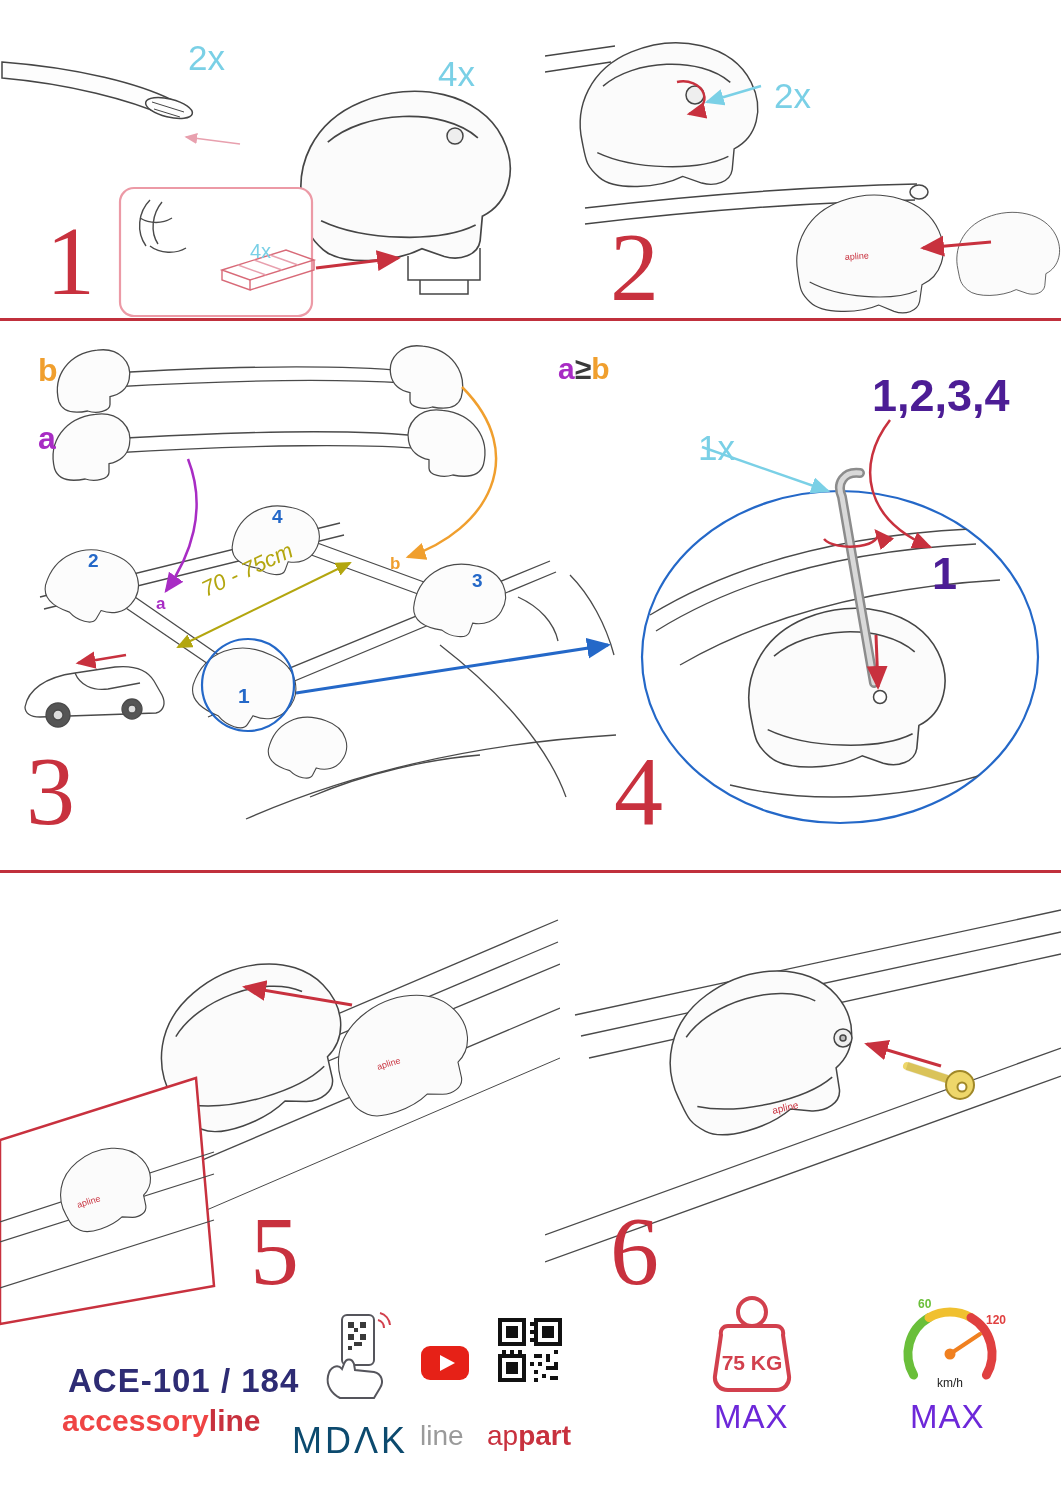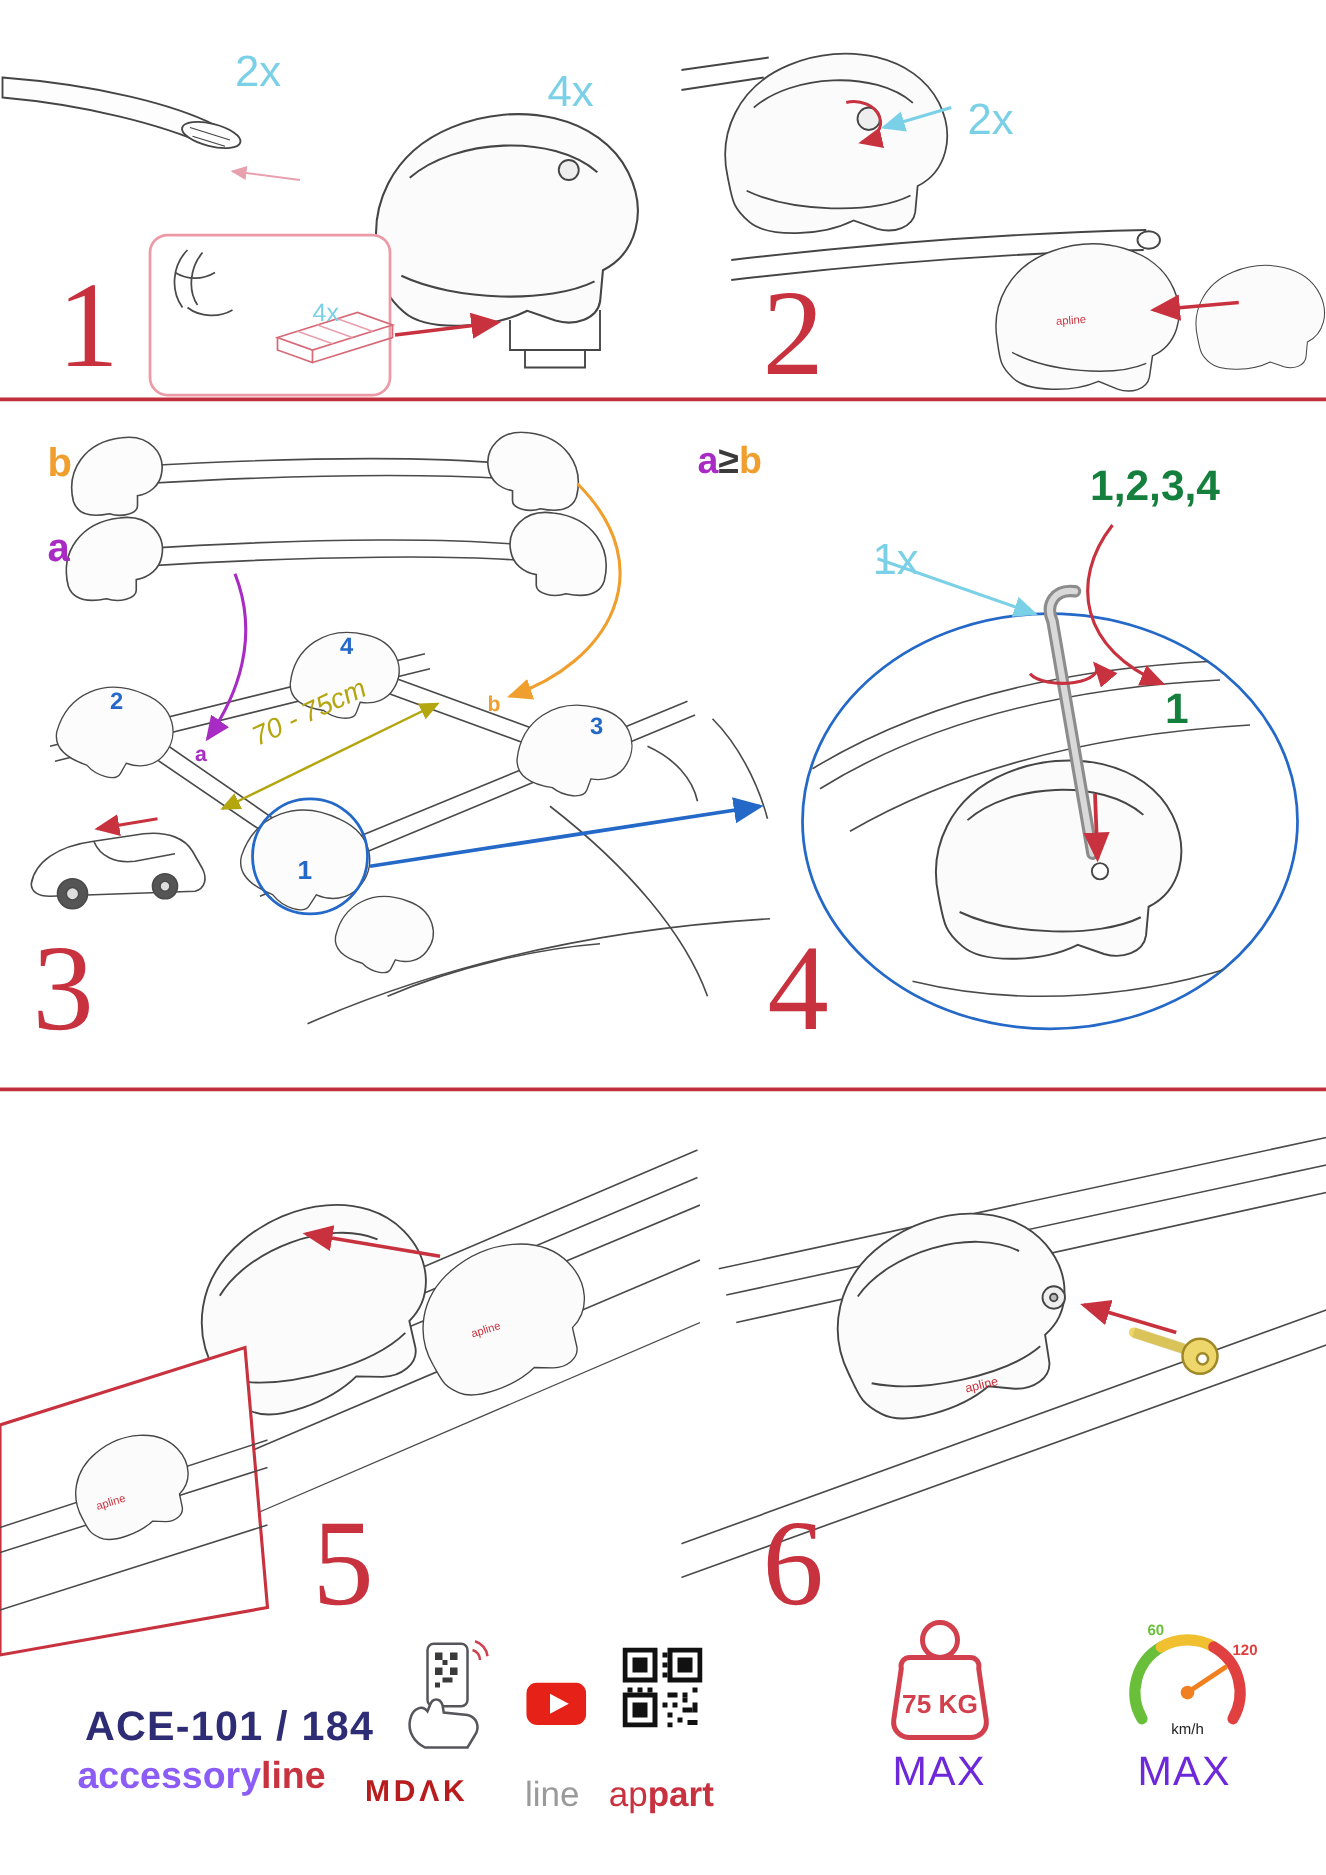--- a/index.html
+++ b/index.html
@@ -5,28 +5,28 @@
   html,body{margin:0;padding:0;}
   body{width:1061px;height:1500px;background:#ffffff;position:relative;overflow:hidden;
        font-family:"Liberation Sans",sans-serif;}
   .abs{position:absolute;}
   svg text{font-family:"Liberation Sans",sans-serif;}
   .stepnum{position:absolute;font-family:"Liberation Serif",serif;font-size:98px;line-height:0.88;
            color:#c8313e;font-weight:400;}
   .cyan{position:absolute;color:#7ad0e6;font-size:35px;font-weight:400;margin-left:12px;}
   .cyan-sm{position:absolute;color:#7ad0e6;font-size:20px;font-weight:400;}
   .divider{position:absolute;left:0;width:1061px;height:3px;background:#c0303c;}
-  .blue-big{position:absolute;color:#15803d;font-size:34px;font-weight:bold;}
+  .blue-big{position:absolute;color:#4c1d95;font-size:45px;font-weight:bold;}
   .rule{position:absolute;font-size:30px;font-weight:bold;text-align:right;}
   .rule .p{color:#a82cc4;} .rule .d{color:#3a3a3a;} .rule .o{color:#f09f2e;}
   .barlabel{position:absolute;font-size:32px;font-weight:bold;}
   .model{position:absolute;color:#2e2c74;font-size:33px;font-weight:bold;letter-spacing:1px;}
   .brand{position:absolute;font-size:30px;font-weight:bold;letter-spacing:0px;}
-  .brand .bk{color:#8b5cf6;} .brand .rd{color:#c8313e;}
-  .mdak{position:absolute;color:#b91c1c;font-size:24px;font-weight:bold;letter-spacing:3px;}
+  .brand .bk{color:#ef4444;} .brand .rd{color:#c8313e;}
+  .mdak{position:absolute;color:#0c4a6e;font-size:36px;font-weight:normal;letter-spacing:3px;}
   .ipqi{position:absolute;color:#9a9a9a;font-size:28px;}
   .apline{position:absolute;font-size:28px;color:#c8313e;}
   .apline .bold{font-weight:bold;}
   .max{position:absolute;color:#6d28d9;font-size:33px;font-weight:400;letter-spacing:1px;}
 </style>
 </head>
 <body>
 
 <svg class="abs" style="left:0;top:18px" width="560" height="300" viewBox="0 0 560 300">
   <defs>

